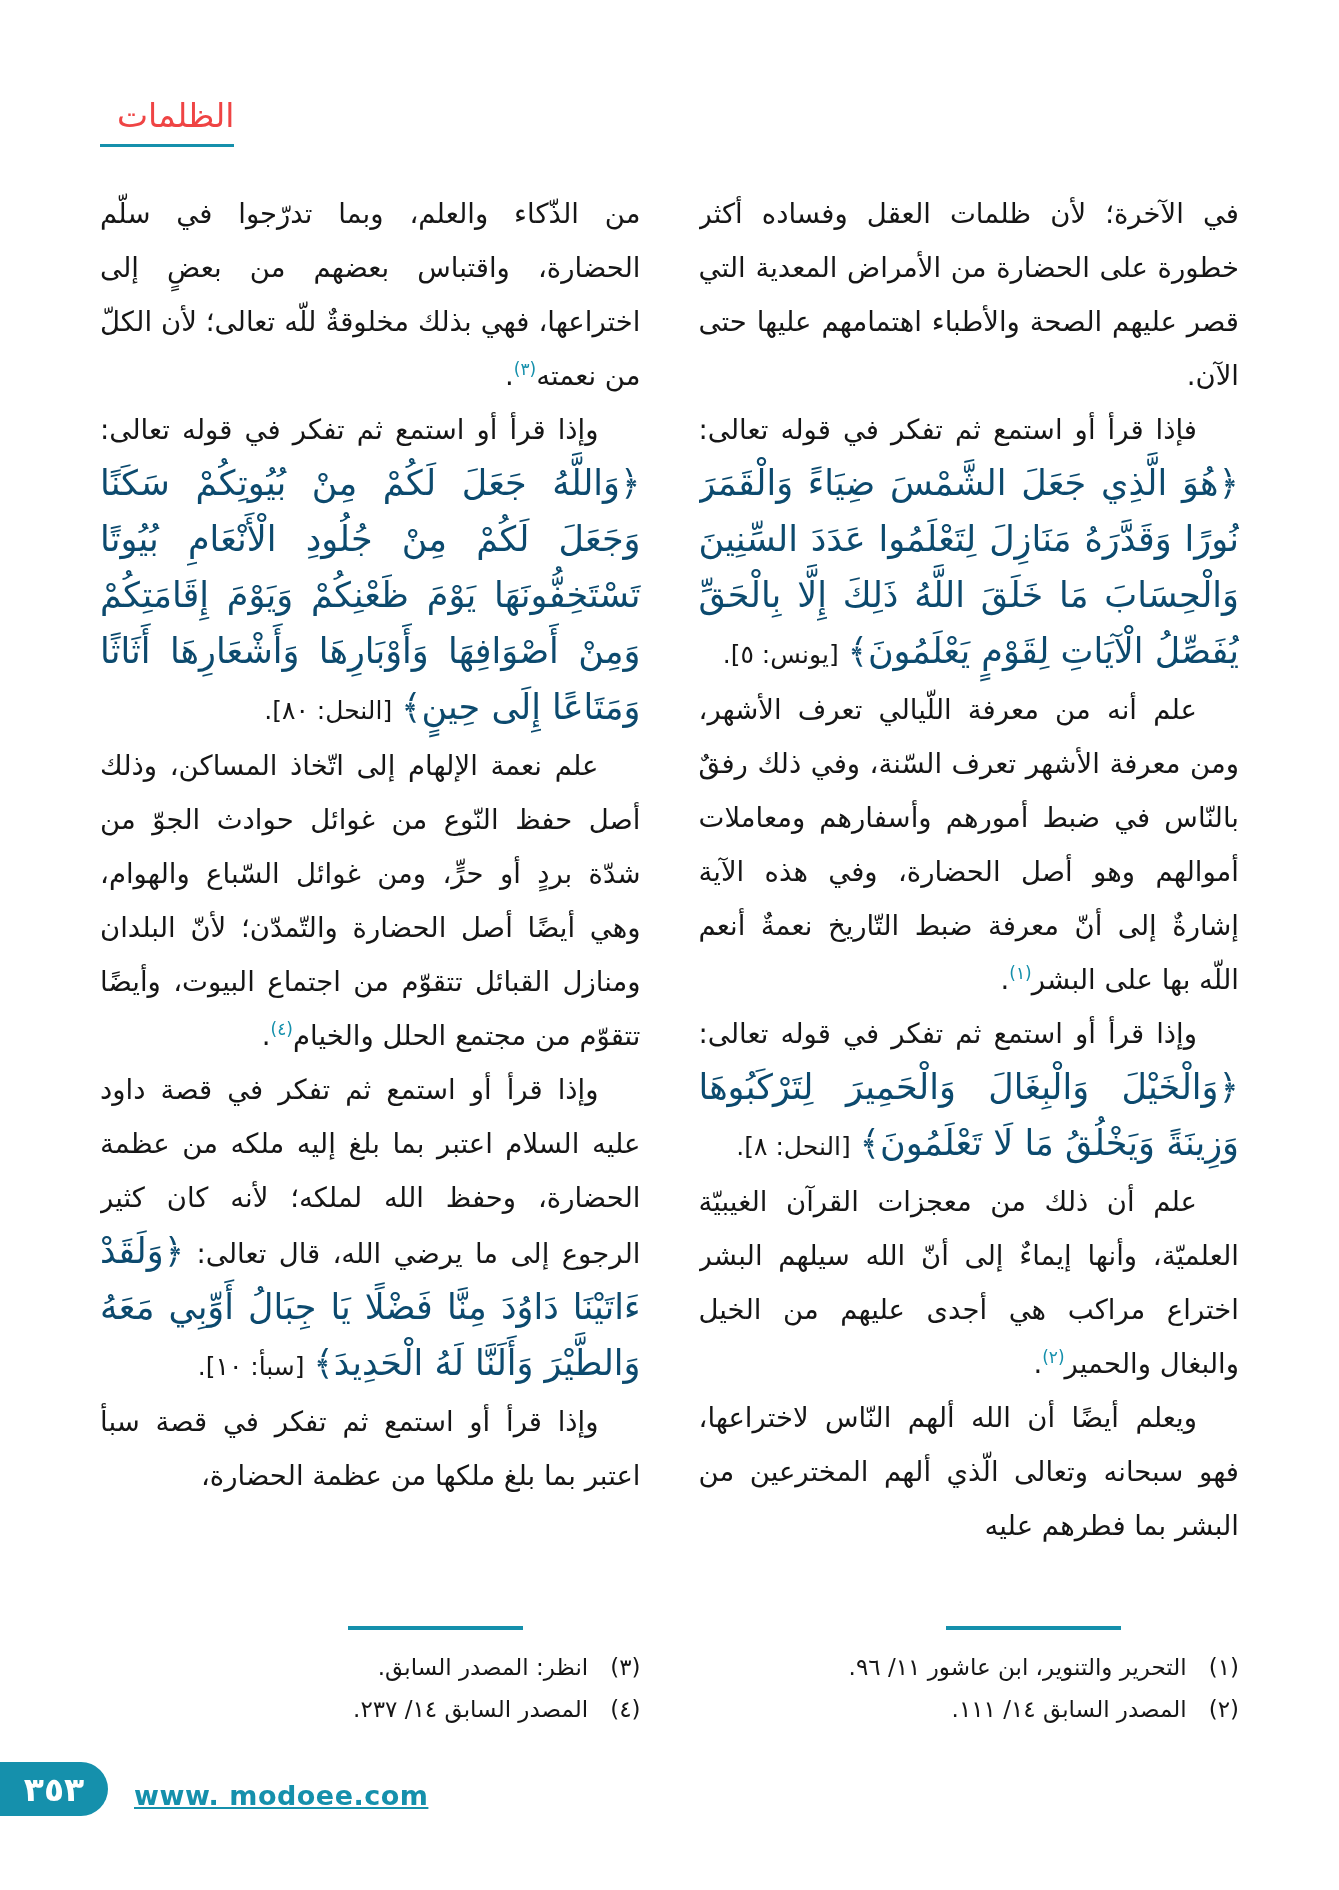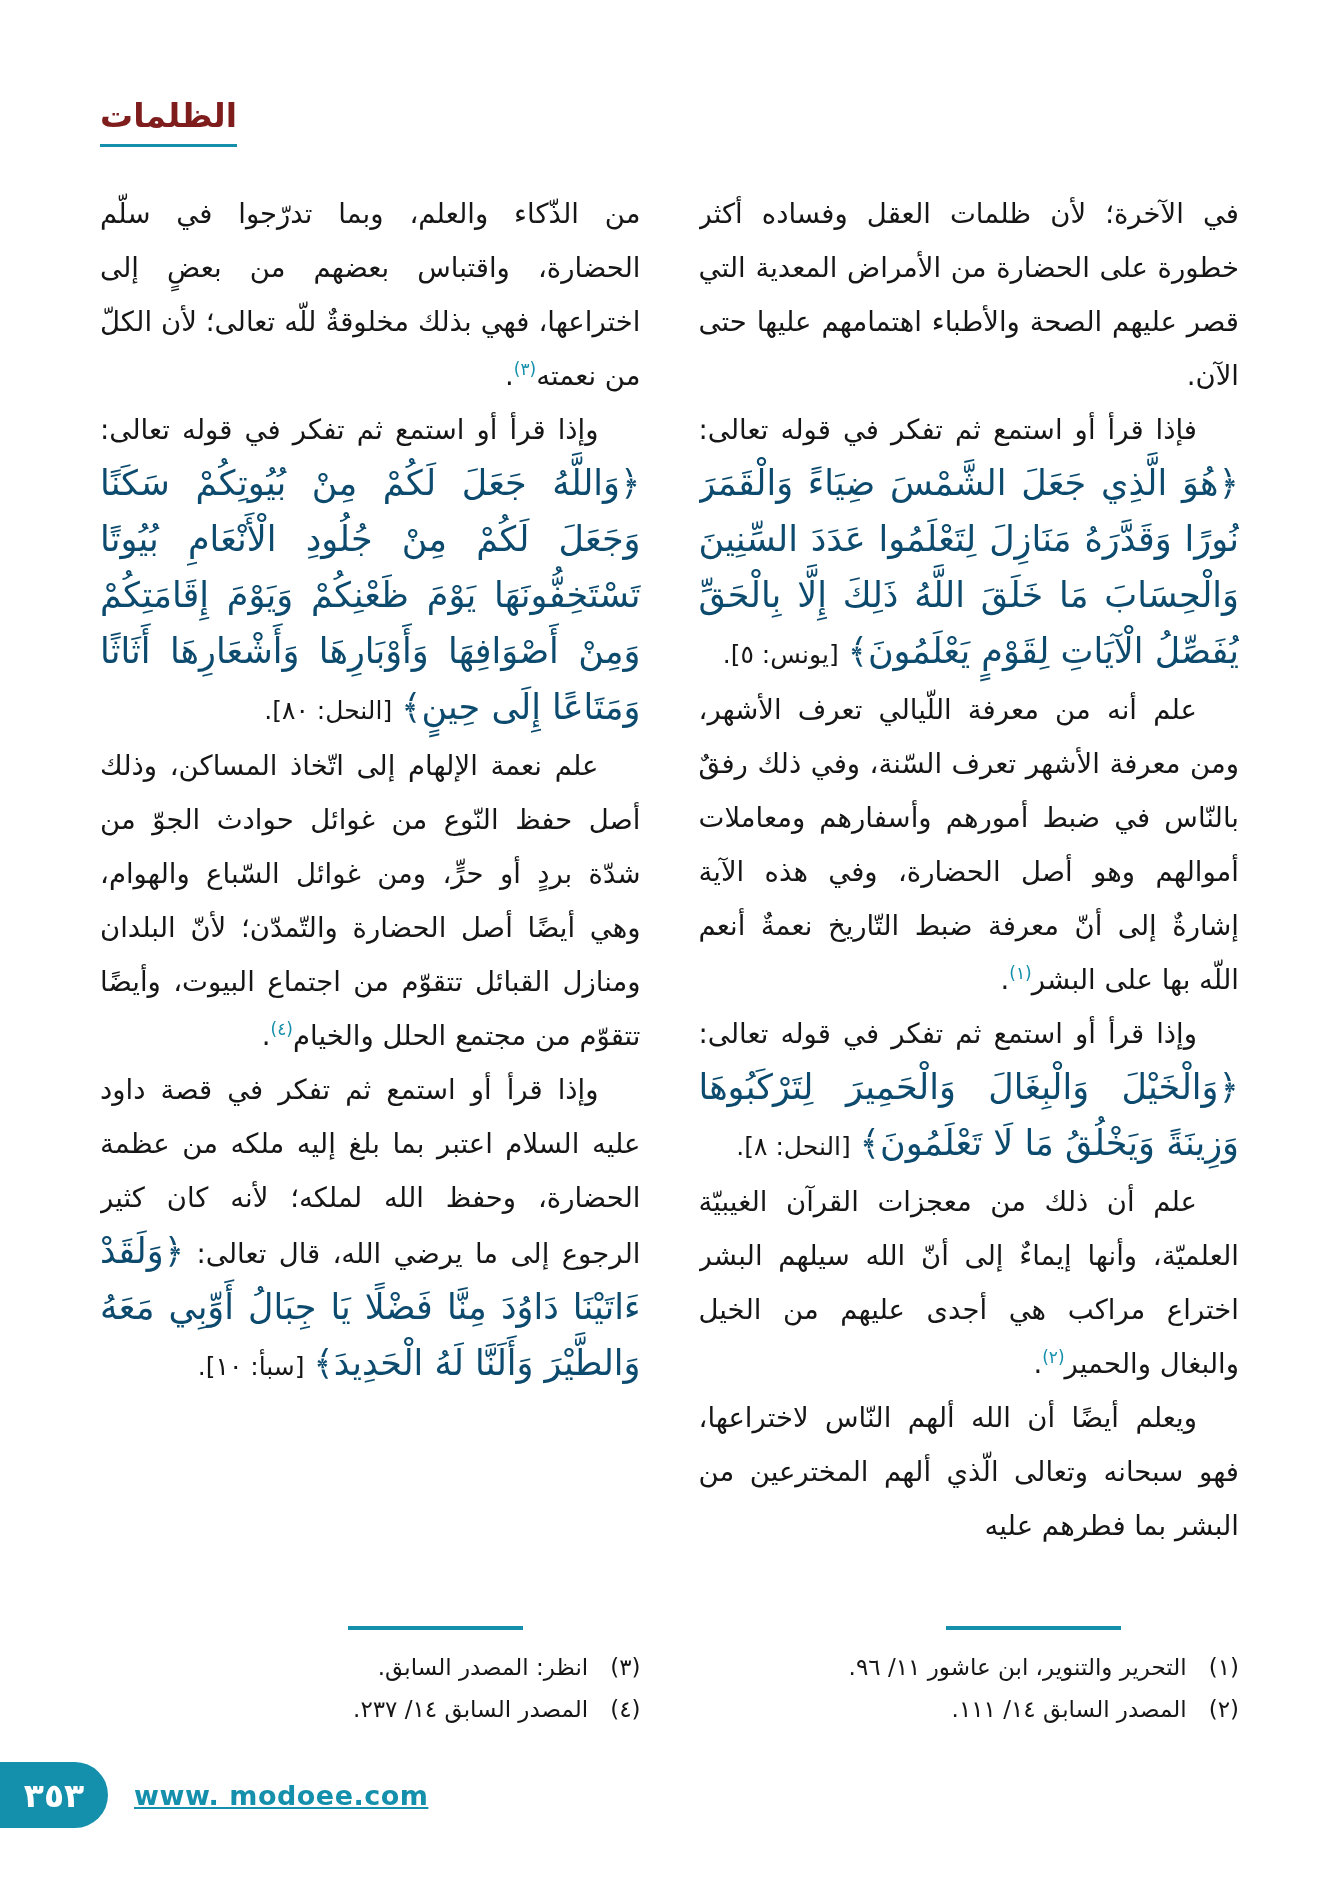--- a/index.html
+++ b/index.html
@@ -14,24 +14,25 @@
   }
   .page-header {
     position:absolute;
     top:96px;
     left:100px;
     display:inline-block;
     text-align:center;
     direction:rtl;
   }
   .header-title {
-    color:#7f1d1d;
+    color:#ef4444;
     font-size:33px;
-    font-weight:bold;
+    font-weight:normal;
     letter-spacing:1px;
+    margin-left:17px;
   }
   .header-rule {
     height:3px;
     background:#1590ac;
     margin-top:9px;
     width:100%;
   }
   .columns {
     position:absolute;
     top:186px;
@@ -87,21 +88,21 @@
     line-height:42px;
     color:#161616;
     text-align:right;
   }
   .fn-num { flex:0 0 auto; }
   .page-number-tab {
     position:absolute;
     left:0;
     top:1762px;
     width:108px;
-    height:66px;
+    height:54px;
     background:#1590ac;
     border-radius:0 33px 33px 0;
     color:#ffffff;
     display:flex;
     align-items:center;
     justify-content:center;
     font-size:33px;
     font-weight:bold;
   }
   .website {
@@ -170,20 +171,21 @@
     </p>
 
     <p class="para indent"><span>علم نعمة الإلهام إلى اتّخاذ المساكن، وذلك أصل حفظ النّوع من غوائل حوادث الجوّ من شدّة بردٍ أو حرٍّ، ومن غوائل السّباع والهوام، وهي أيضًا أصل الحضارة والتّمدّن؛ لأنّ البلدان ومنازل القبائل تتقوّم من اجتماع البيوت، وأيضًا تتقوّم من مجتمع الحلل والخيام</span><sup class="marker">(٤)</sup><span>.</span></p>
 
     <p class="para indent">
       <span>وإذا قرأ أو استمع ثم تفكر في قصة داود عليه السلام اعتبر بما بلغ إليه ملكه من عظمة الحضارة، وحفظ الله لملكه؛ لأنه كان كثير الرجوع إلى ما يرضي الله، قال تعالى:</span>
       <span class="quran">﴿وَلَقَدْ ءَاتَيْنَا دَاوُدَ مِنَّا فَضْلًا يَا جِبَالُ أَوِّبِي مَعَهُ وَالطَّيْرَ وَأَلَنَّا لَهُ الْحَدِيدَ﴾</span>
       <span class="ref">[سبأ: ١٠].</span>
     </p>
 
+    <p class="para indent">وإذا قرأ أو استمع ثم تفكر في قصة سبأ اعتبر بما بلغ ملكها من عظمة الحضارة،</p>
 
     <div class="footnotes">
       <div class="fn-rule"></div>
       <p class="footnote">
         <span class="fn-num">(٣)</span>
         <span>انظر: المصدر السابق.</span>
       </p>
       <p class="footnote">
         <span class="fn-num">(٤)</span>
         <span>المصدر السابق ١٤/ ٢٣٧.</span>

